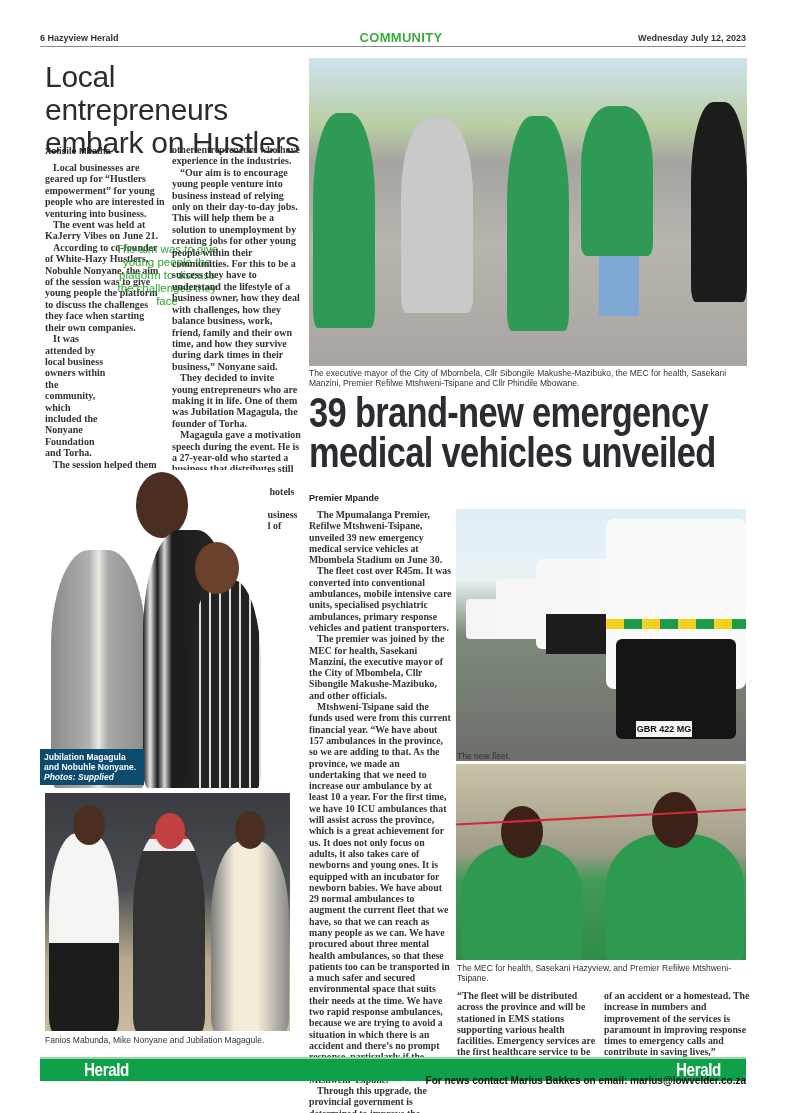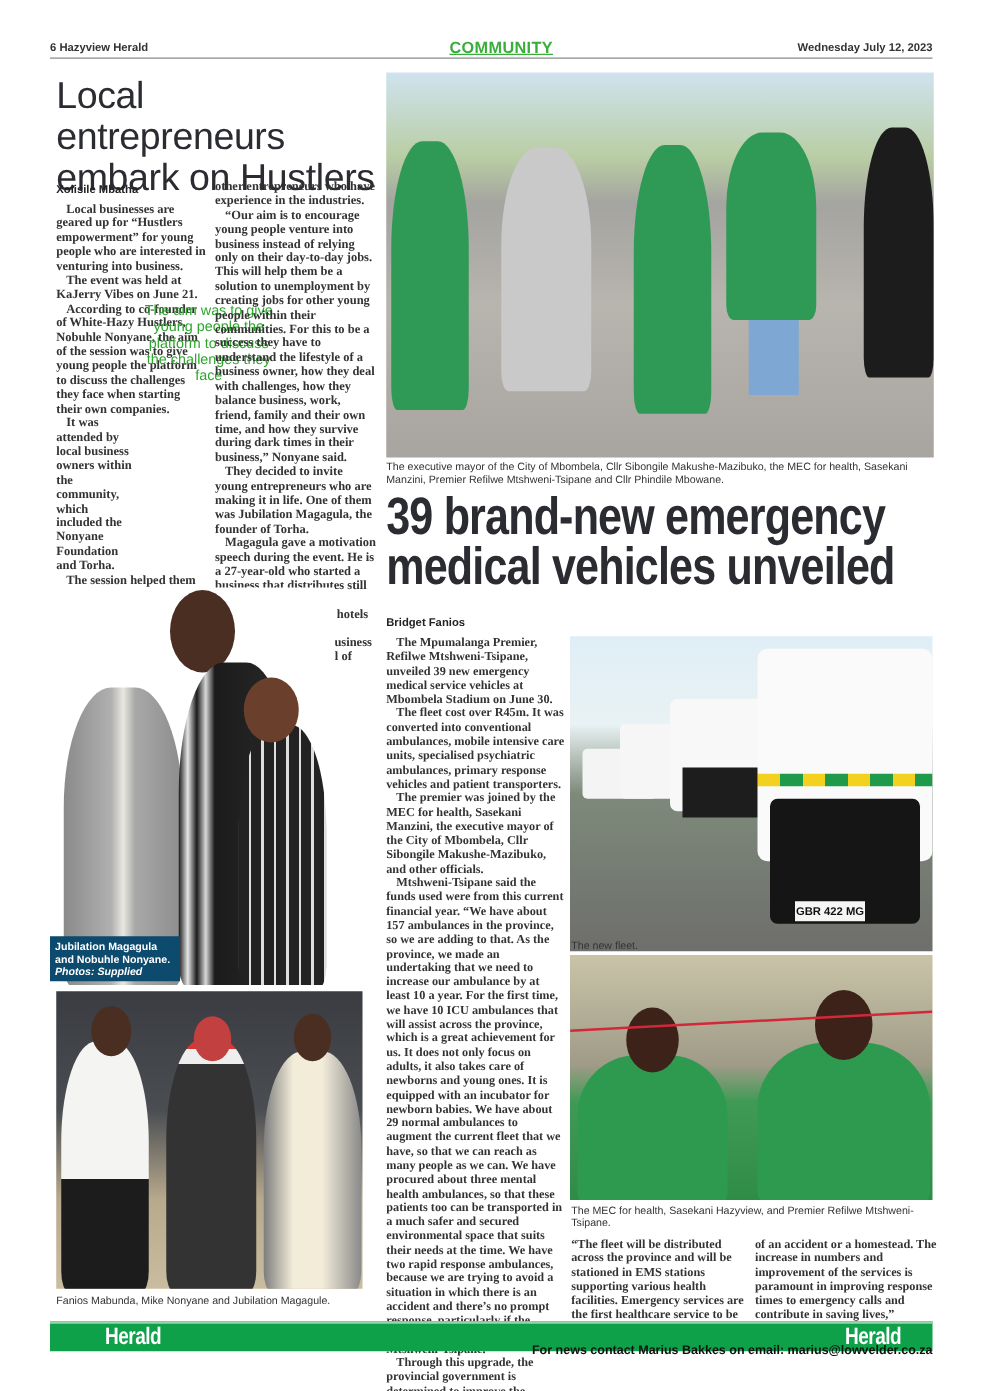--- a/index.html
+++ b/index.html
@@ -4,21 +4,21 @@
 <style>
   * { box-sizing: border-box; margin: 0; padding: 0; }
   html, body { width: 786px; height: 1113px; background: #fff; overflow: hidden; }
   body { position: relative; font-family: "Liberation Serif", serif; color: #222; }
 
   .abs { position: absolute; }
 
   
   .folio { position: absolute; left: 40px; top: 33px; width: 706px; height: 14px; border-bottom: 1.5px solid #8a8a8a; }
   .folio-left { position: absolute; left: 0; top: 0; font: bold 9px "Liberation Sans", sans-serif; color: #333; }
-  .folio-center { position: absolute; left: 16px; right: 0; top: -3px; text-align: center; font: bold 13px "Liberation Sans", sans-serif; color: #3aae3a; letter-spacing: 0.3px; text-decoration: underline; }
+  .folio-center { position: absolute; left: 16px; right: 0; top: -3px; text-align: center; font: bold 13px "Liberation Sans", sans-serif; color: #3aae3a; letter-spacing: 0.3px; }
   .folio-right { position: absolute; right: 0; top: 0; font: bold 9px "Liberation Sans", sans-serif; color: #333; }
 
   
   .h1 { position: absolute; left: 45px; top: 60px; width: 260px; font: 30px/33px "Liberation Sans", sans-serif; color: #2a2c32; letter-spacing: -0.3px; }
 
   .byline { font: bold 9px "Liberation Sans", sans-serif; color: #222; text-align: left; margin-bottom: 6px; }
   .col { position: absolute; font: 10px/11.4px "Liberation Serif", serif; color: #333; text-align: left; }
   .col p { text-indent: 8px; font-weight: bold; }
   .col p.noind { text-indent: 0; }
 
@@ -115,21 +115,21 @@
   <div class="fig" style="left:382px; top:44px; width:56px; height:200px; background:#1c1c1c;"></div>
 </div>
 <div class="caption" style="left:309px; top:368px; width:440px;">The executive mayor of the City of Mbombela, Cllr Sibongile Makushe-Mazibuko, the MEC for health, Sasekani Manzini, Premier Refilwe Mtshweni-Tsipane and Cllr Phindile Mbowane.</div>
 
 <h2 class="h2">
   <div>39 brand-new emergency</div>
   <div>medical vehicles unveiled</div>
 </h2>
 
 <div class="col" style="left:309px; top:493px; width:143px; font-size:9.8px; line-height:11.3px;">
-  <div class="byline">Bridget Fanios</div>
+  <div class="byline">Premier Mpande</div>
   <p>The Mpumalanga Premier, Refilwe Mtshweni-Tsipane, unveiled 39 new emergency medical service vehicles at Mbombela Stadium on June 30.</p>
   <p>The fleet cost over R45m. It was converted into conventional ambulances, mobile intensive care units, specialised psychiatric ambulances, primary response vehicles and patient transporters.</p>
   <p>The premier was joined by the MEC for health, Sasekani Manzini, the executive mayor of the City of Mbombela, Cllr Sibongile Makushe-Mazibuko, and other officials.</p>
   <p>Mtshweni-Tsipane said the funds used were from this current financial year. “We have about 157 ambulances in the province, so we are adding to that. As the province, we made an undertaking that we need to increase our ambulance by at least 10 a year. For the first time, we have 10 ICU ambulances that will assist across the province, which is a great achievement for us. It does not only focus on adults, it also takes care of newborns and young ones. It is equipped with an incubator for newborn babies. We have about 29 normal ambulances to augment the current fleet that we have, so that we can reach as many people as we can. We have procured about three mental health ambulances, so that these patients too can be transported in a much safer and secured environmental space that suits their needs at the time. We have two rapid response ambulances, because we are trying to avoid a situation in which there is an accident and there’s no prompt response, particularly if the person is trapped in the car,” said Mtshweni-Tsipane.</p>
   <p>Through this upgrade, the provincial government is determined to improve the resources required to support the course of action taken by the health practitioners during emergencies.</p>
 </div>
 
 <div class="photo ph-fleet">
   <div class="abs" style="left:10px; top:90px; width:60px; height:40px; background:#f4f4f4; border-radius:4px;"></div>
   <div class="abs" style="left:40px; top:70px; width:70px; height:60px; background:#f6f6f6; border-radius:4px;"></div>

